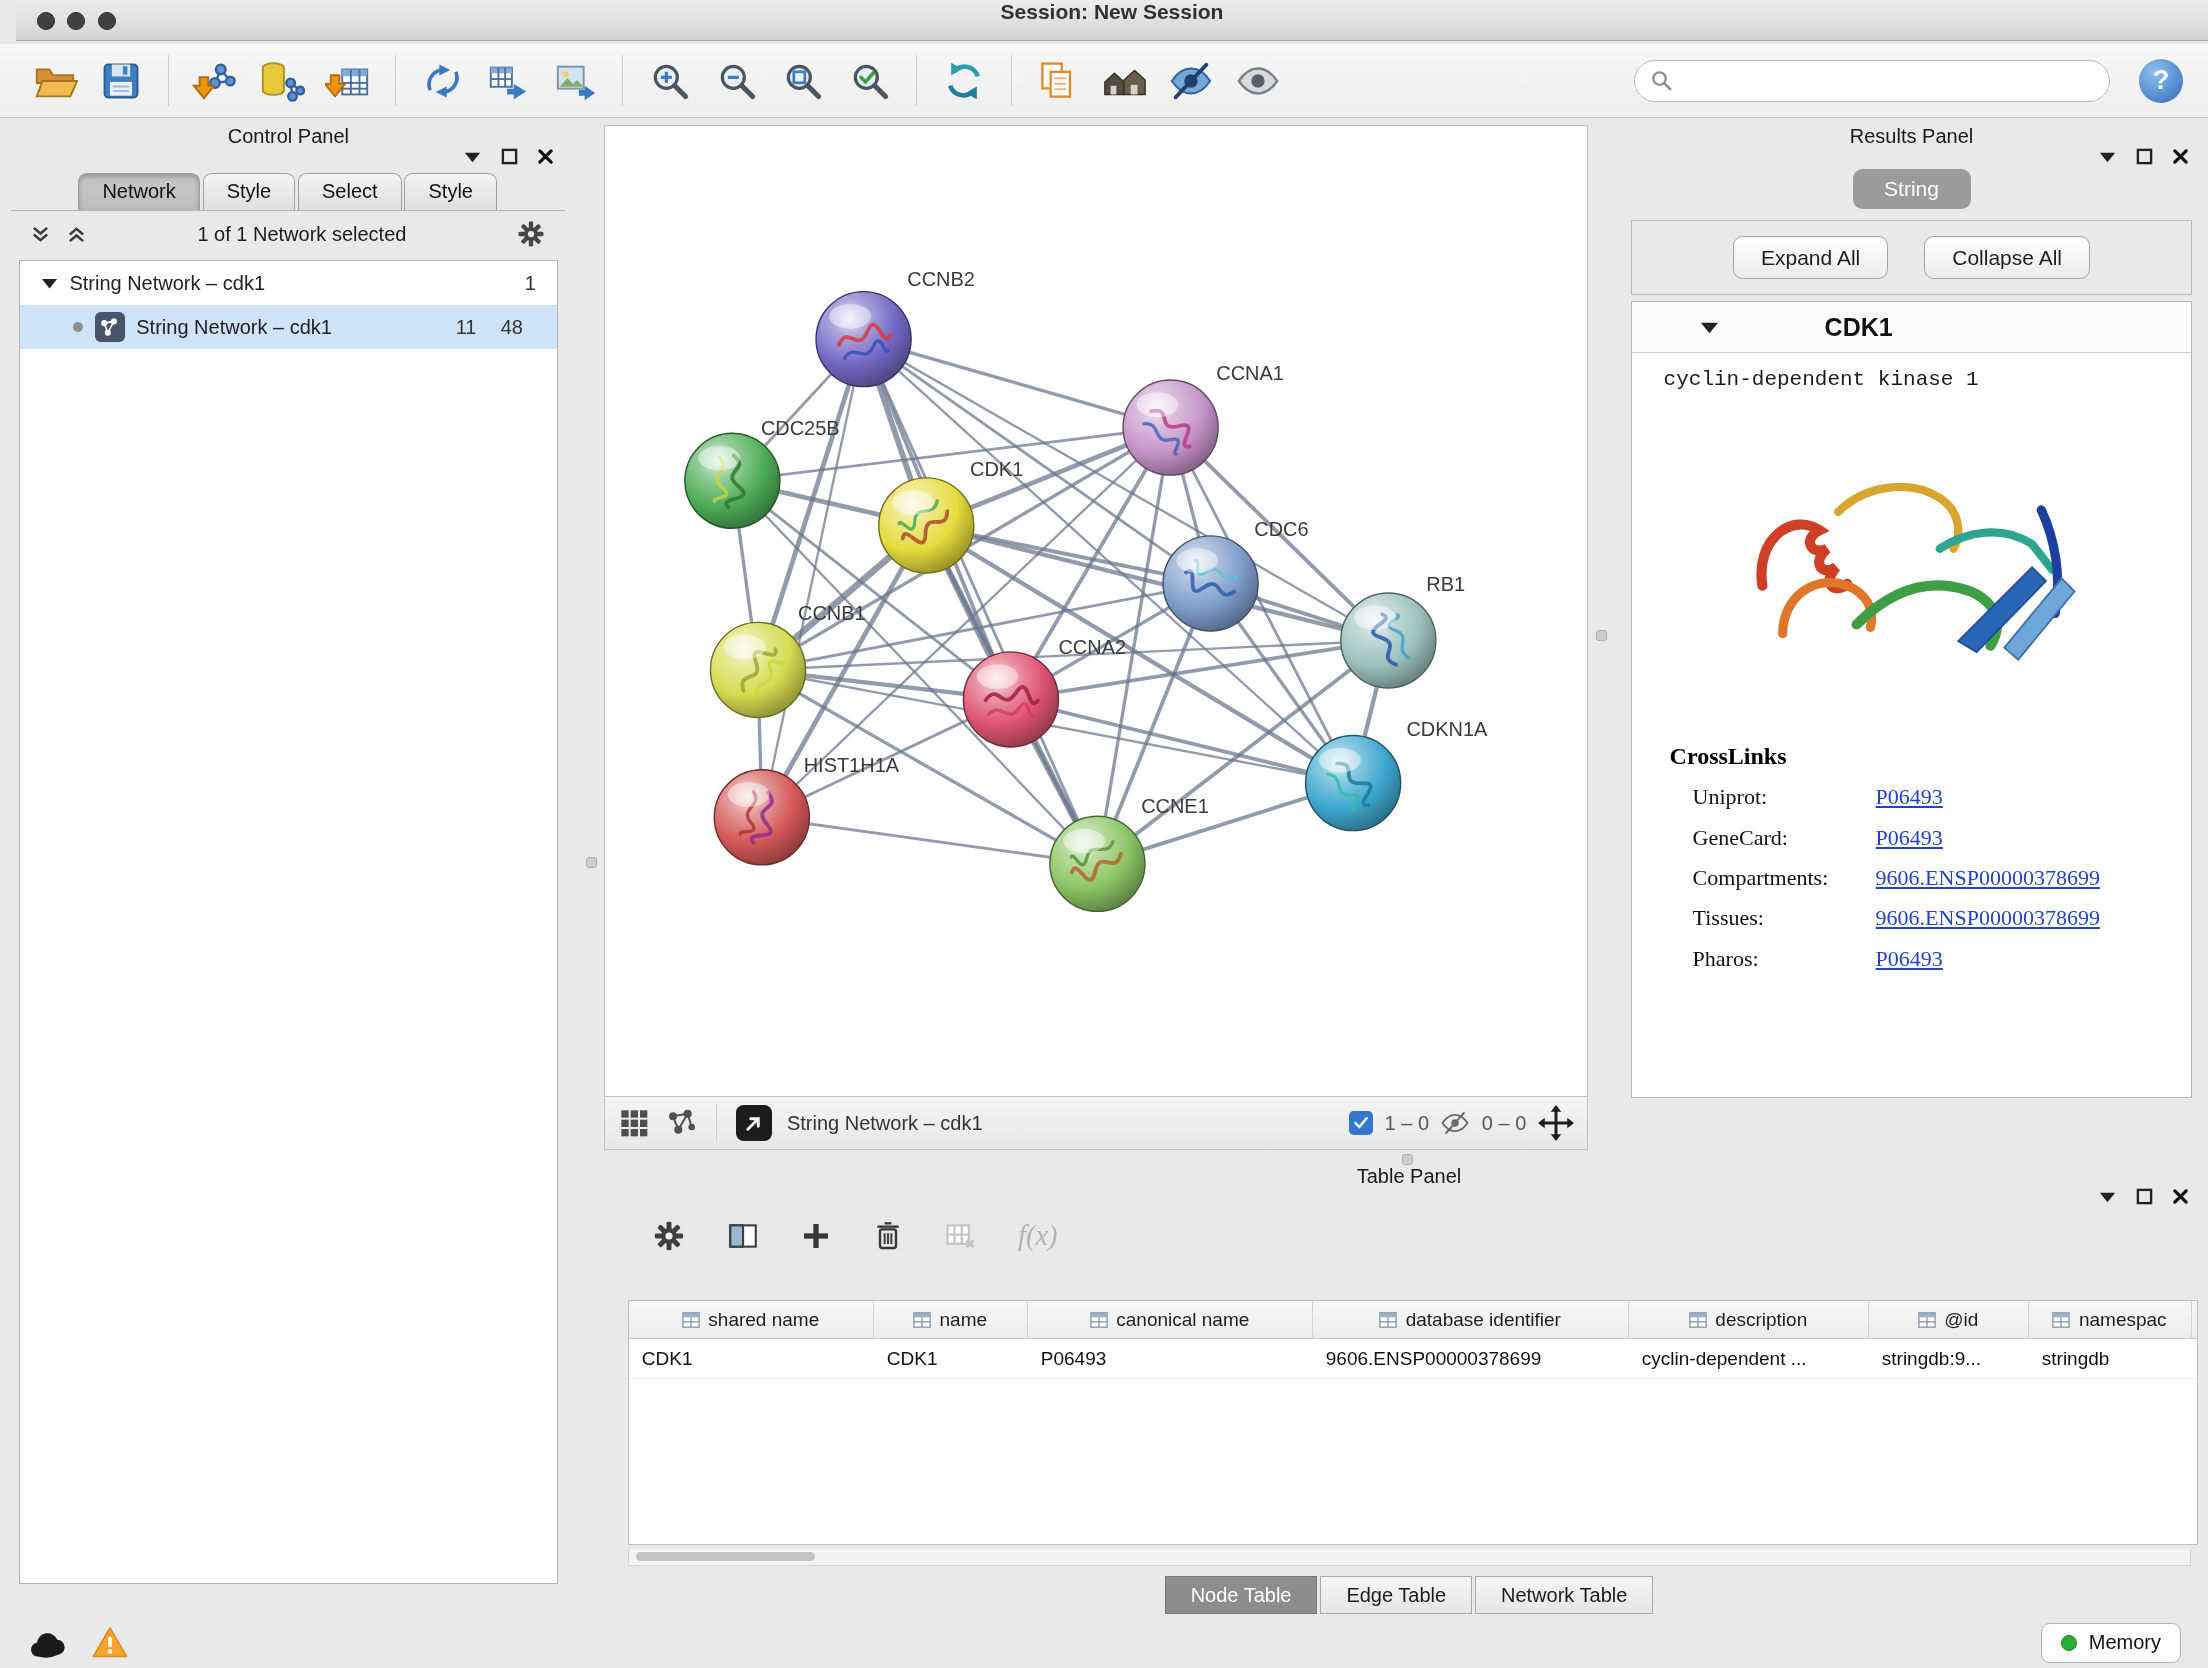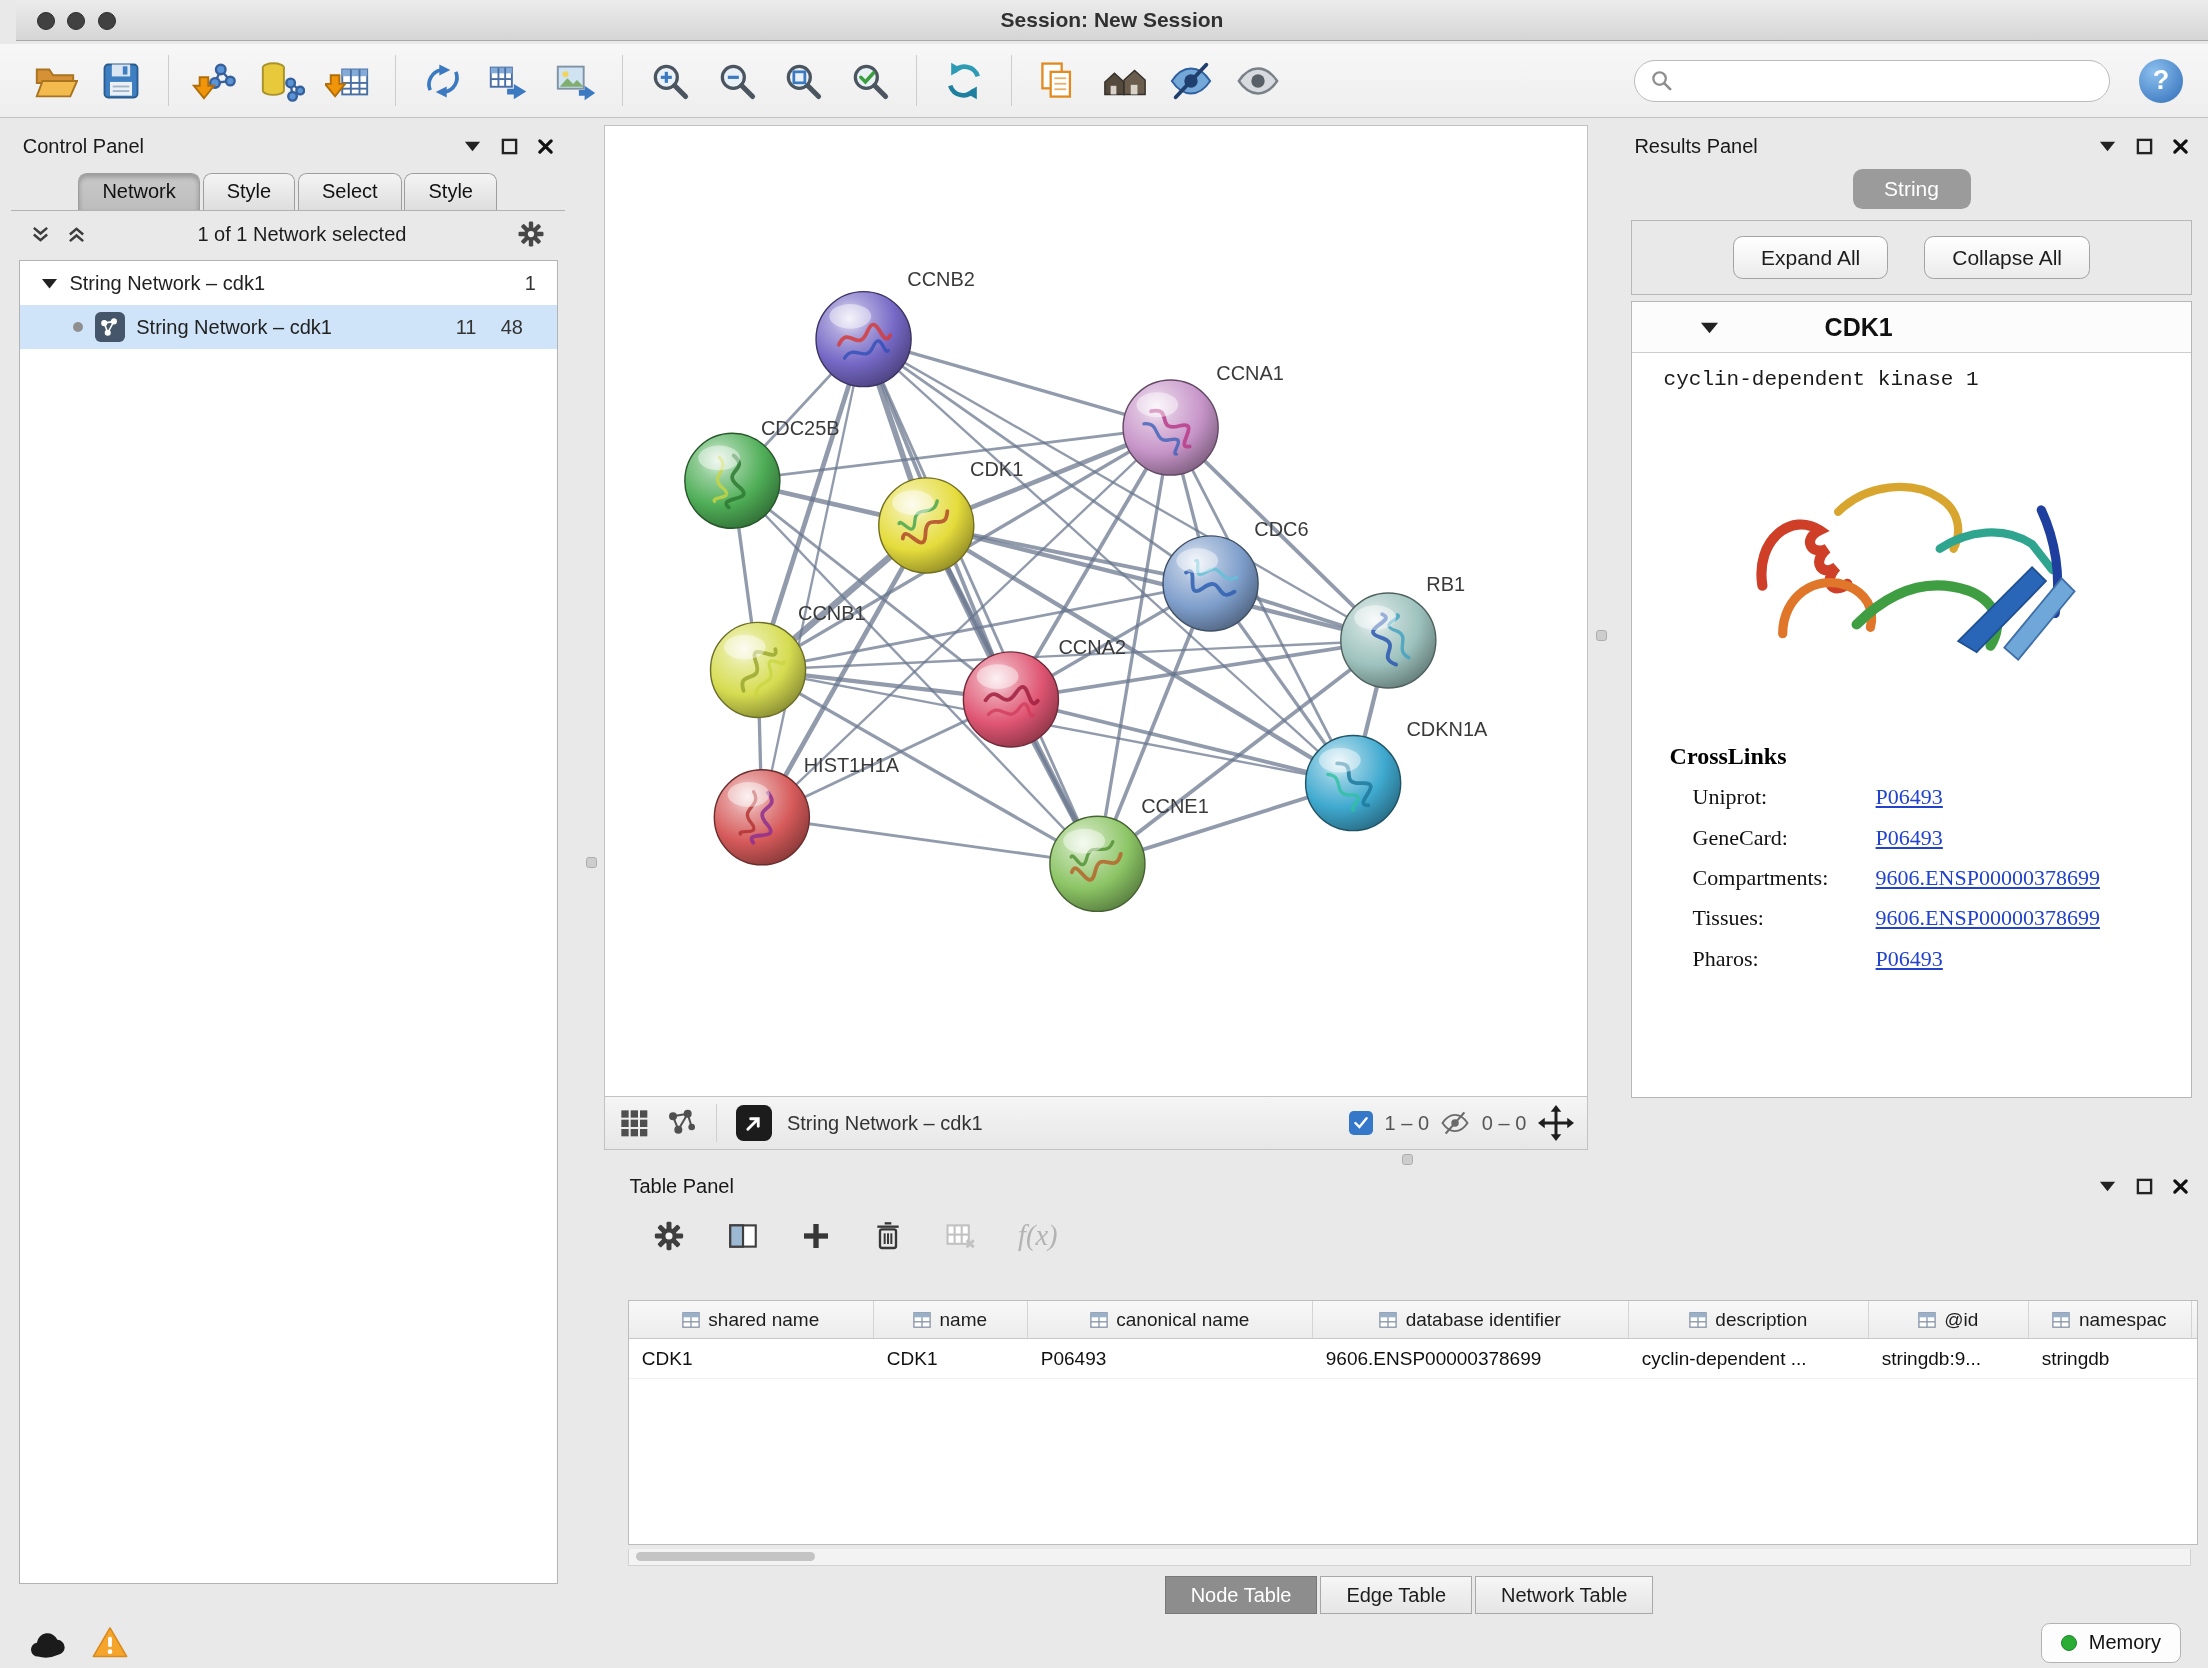--- a/index.html
+++ b/index.html
@@ -3,40 +3,40 @@
 <meta charset="utf-8">
 <style>
   * { margin:0; padding:0; box-sizing:border-box; }
   html,body { width:2208px; height:1668px; }
   body { font-family:"Liberation Sans",sans-serif; background:#e9e9e9; position:relative; overflow:hidden; color:#222; }
   svg { display:block; }
 
   
   .titlebar { position:absolute; top:0; left:16px; right:0; height:41px;
     background:linear-gradient(#ececec,#d5d5d5); border-bottom:1px solid #a9a9a9;
-    display:flex; align-items:center; justify-content:center; }
+    display:flex; justify-content:center; }
   .traffic { position:absolute; left:21px; top:12.4px; display:flex; gap:12.4px; }
   .light { width:18px; height:18px; border-radius:50%; background:#414141; border:1px solid #2d2d2d; }
   .wtitle { font-size:21px; font-weight:bold; color:#303030; }
 
   
   .toolbar { position:absolute; top:44px; left:0; right:0; height:74px;
     background:linear-gradient(#f7f7f7,#eeeeee); border-bottom:1px solid #c3c3c3;
     display:flex; align-items:center; padding:0 25px; gap:7.6px; }
   .tb-btn { width:59px; height:57px; display:flex; align-items:center; justify-content:center; border-radius:7.6px; }
   .tb-sep { width:1px; height:51px; background:#cdcdcd; margin:0 9.5px; }
   .tb-search { margin-left:auto; width:476px; height:42px; background:#fff; border:1px solid #bcbcbc;
     border-radius:21px; display:flex; align-items:center; padding:0 15px; gap:9.5px; }
   .tb-search input { border:none; outline:none; flex:1; font-size:19px; font-family:inherit; background:transparent; }
   .tb-help { width:44px; height:44px; margin-left:21px; border-radius:50%;
     background:radial-gradient(circle at 35% 30%, #8cc0ee, #2e6cb8); color:#fff; font-size:27px; font-weight:bold;
     display:flex; align-items:center; justify-content:center; }
 
   
-  .panel-head { display:flex; align-items:center; height:42px; padding:0 11.4px; }
+  .panel-head { display:flex; align-items:center; height:42px; padding:0 11.4px;flex-direction:column; }
   .panel-title { font-size:20px; color:#191919; }
   .panel-ctrls { margin-left:auto; display:flex; align-items:center; gap:19px; }
 
   
   .control-panel { position:absolute; left:11.4px; top:125px; width:554px; height:1467px; }
   .cp-tabs { display:flex; padding-left:67px; gap:2.9px; height:44px; align-items:flex-end; border-bottom:1px solid #b2b2b2; }
   .cp-tab { font-size:20px; padding:6.7px 23px; border:1px solid #9e9e9e; border-bottom:none; border-radius:8.6px 8.6px 0 0;
     background:linear-gradient(#f4f4f4,#dedede); color:#111; }
   .cp-tab.active { background:linear-gradient(#c9c9c9,#bdbdbd); box-shadow:inset 0 2.9px 4.8px rgba(0,0,0,.25); }
   .cp-selrow { display:flex; align-items:center; height:46px; padding:0 19px; gap:15px; }

